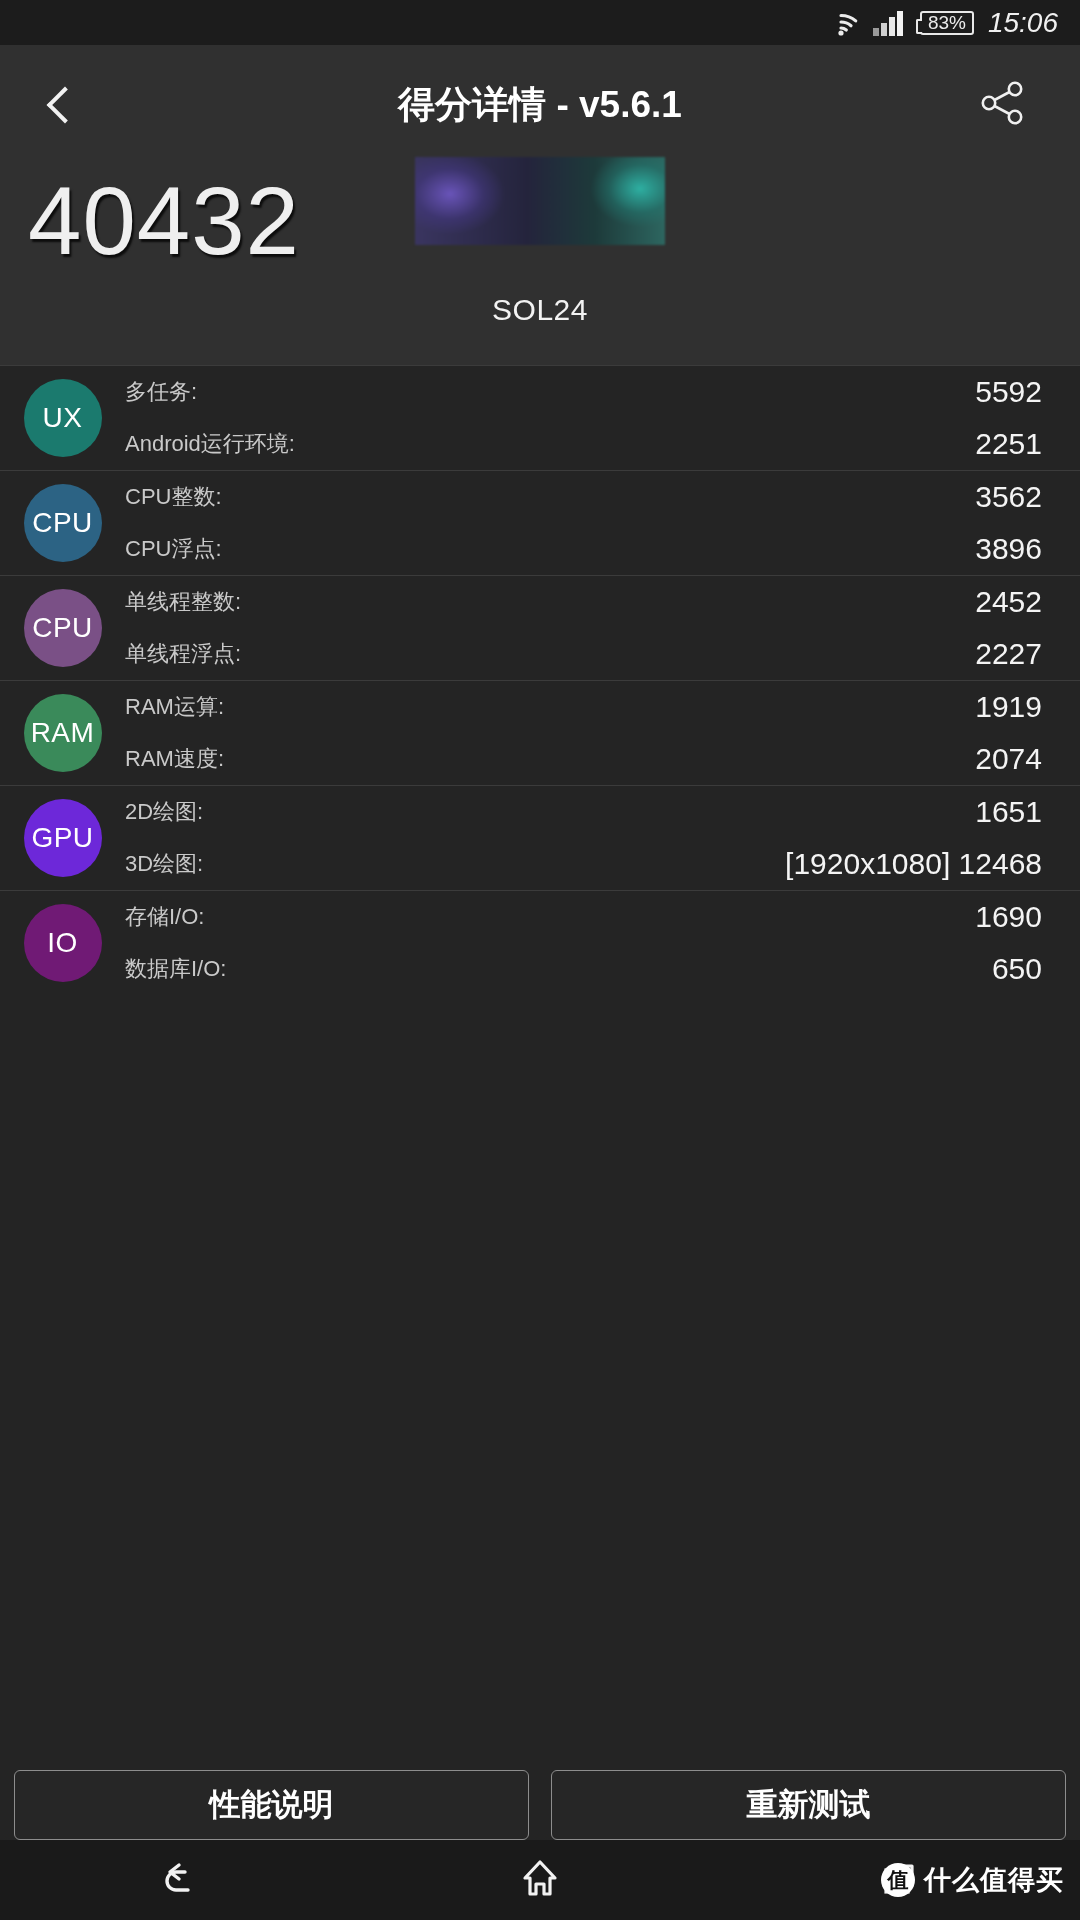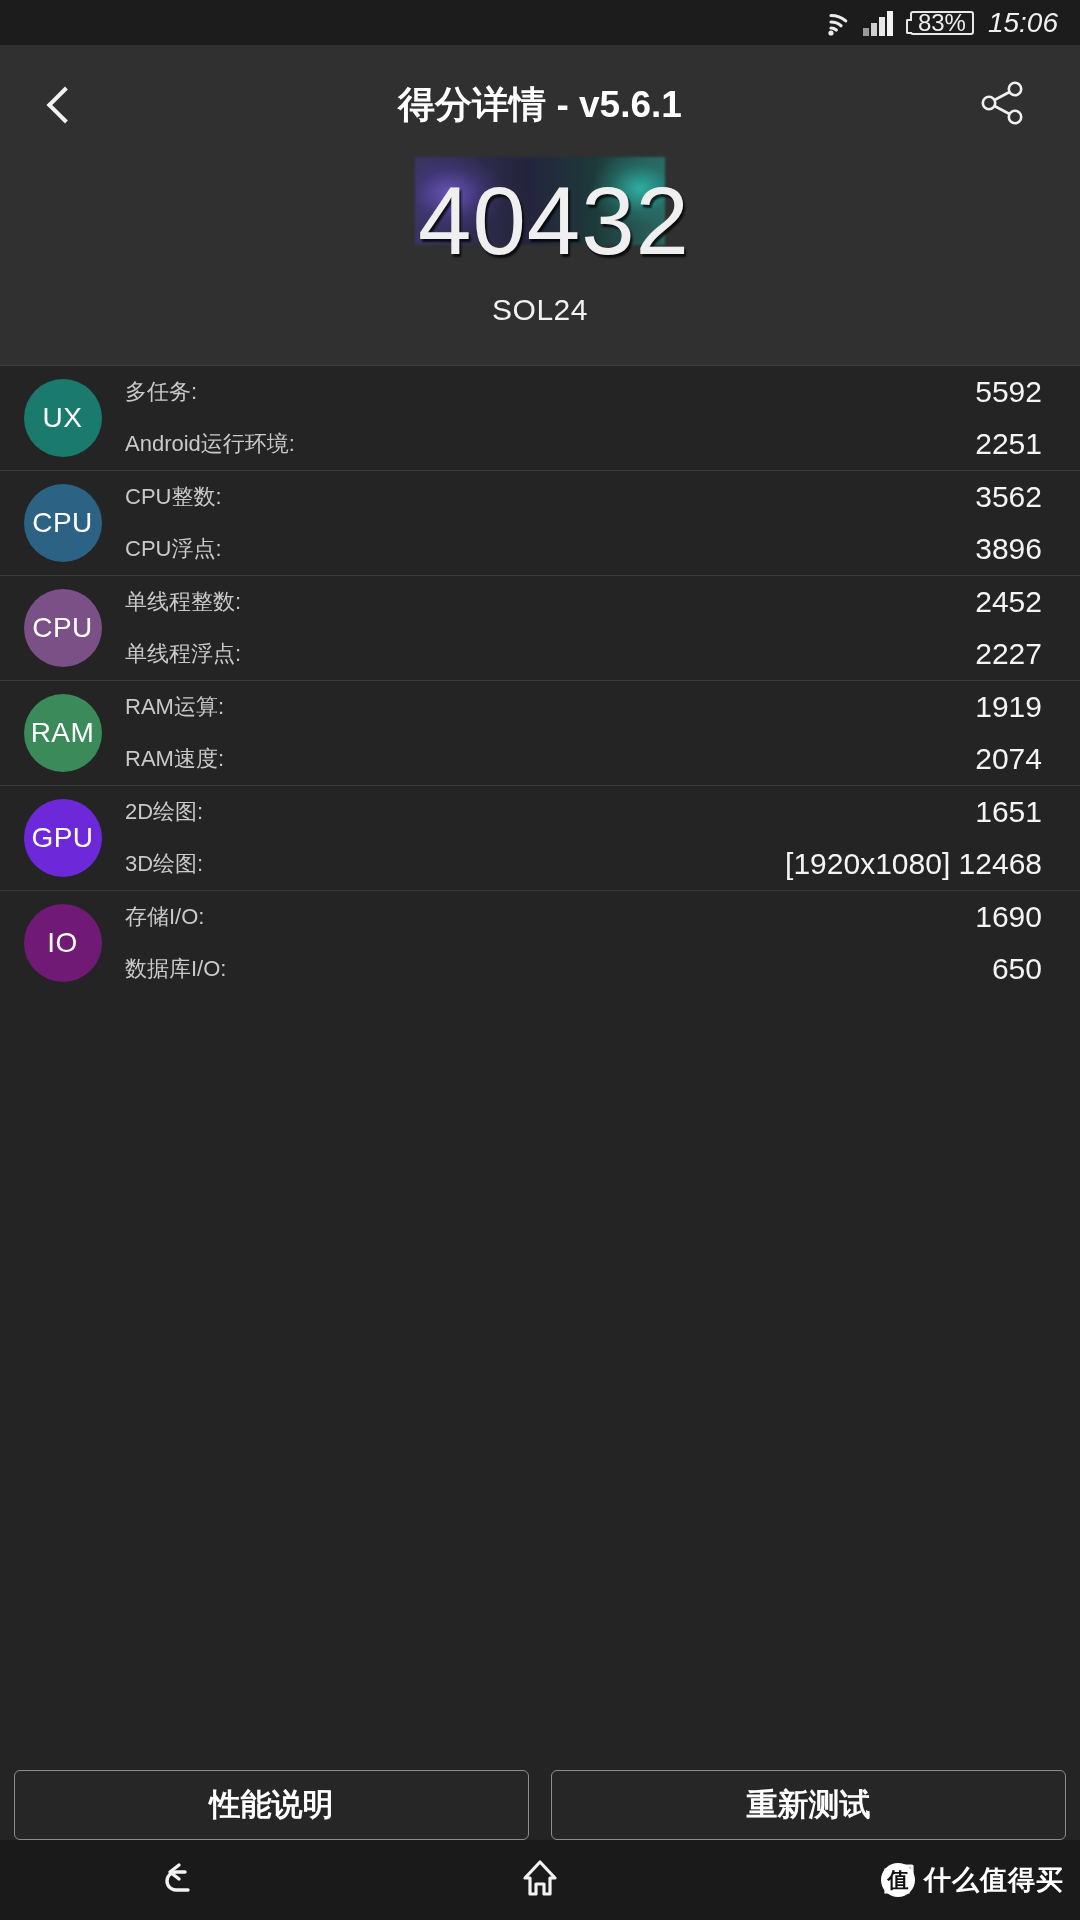--- a/index.html
+++ b/index.html
@@ -16,21 +16,21 @@
     height:45px; width:100%;
     background:#1c1c1c;
     display:flex; align-items:center; justify-content:flex-end;
     padding-right:22px; gap:14px;
   }
   .sb-icon{ display:flex; align-items:center; }
   .battery{
     display:flex; align-items:center; justify-content:flex-start;
     border:2px solid #e8e8e8; border-radius:3px;
     height:24px; padding:0 6px; position:relative;
-    color:#ececec; font-size:24px; letter-spacing:0px;
+    color:#ececec; font-size:19px; letter-spacing:0px;
   }
   .battery::before{
     content:""; position:absolute; left:-6px; top:6px;
     width:4px; height:11px; background:#1c1c1c;
     border-top:2px solid #e8e8e8; border-bottom:2px solid #e8e8e8;
     border-left:2px solid #e8e8e8; border-radius:2px 0 0 2px;
   }
   .clock{ color:#f0f0f0; font-size:28px; line-height:1;font-style:italic; }
 
   
@@ -59,21 +59,21 @@
     display:flex; align-items:center; justify-content:center;
   }
 
   
   .hero{
     background:#303030;
     height:200px;
     display:flex; flex-direction:column; align-items:center;
     position:relative;
   }
-  .score-wrap{ position:relative; height:112px; display:flex; align-items:center; justify-content:center; width:100%;padding-left:28px; }
+  .score-wrap{ position:relative; height:112px; display:flex; align-items:center; width:100%;padding-left:28px; }
   .score-bg{
     position:absolute; left:50%; transform:translateX(-50%);
     top:-8px; width:250px; height:88px;
     background:
       radial-gradient(ellipse 70px 52px at 14% 42%, rgba(108,86,190,.95) 0%, rgba(68,56,130,.55) 48%, rgba(48,48,48,0) 78%),
       radial-gradient(ellipse 62px 48px at 90% 36%, rgba(46,180,166,.95) 0%, rgba(34,120,112,.5) 50%, rgba(48,48,48,0) 80%),
       linear-gradient(90deg,#3a3560 0%,#24243c 45%,#1d3a3a 72%,#2d6660 100%);
     filter:blur(1px);
   }
   .score{

